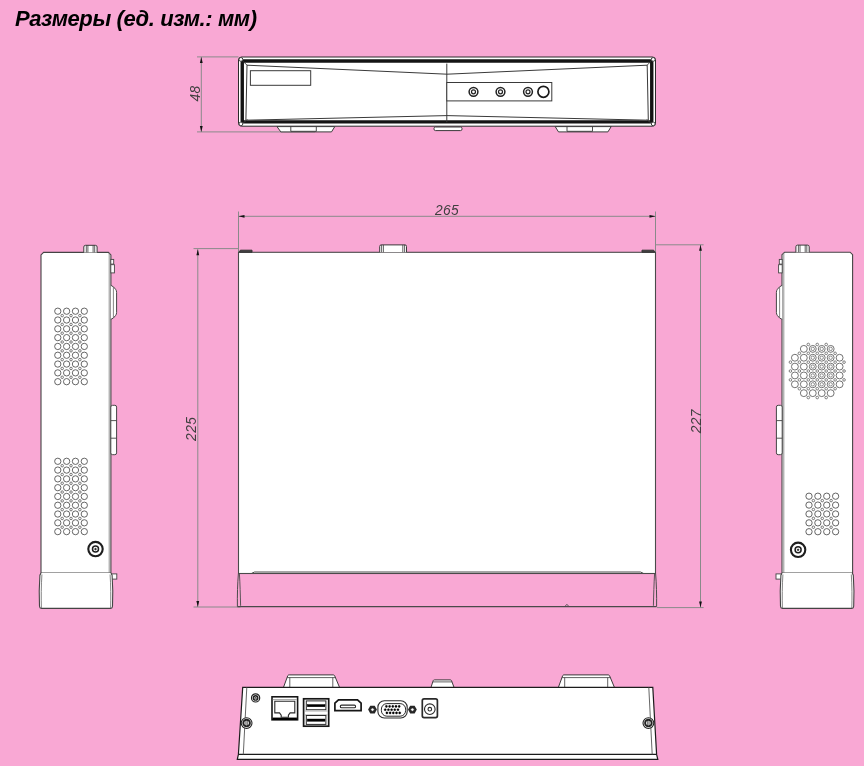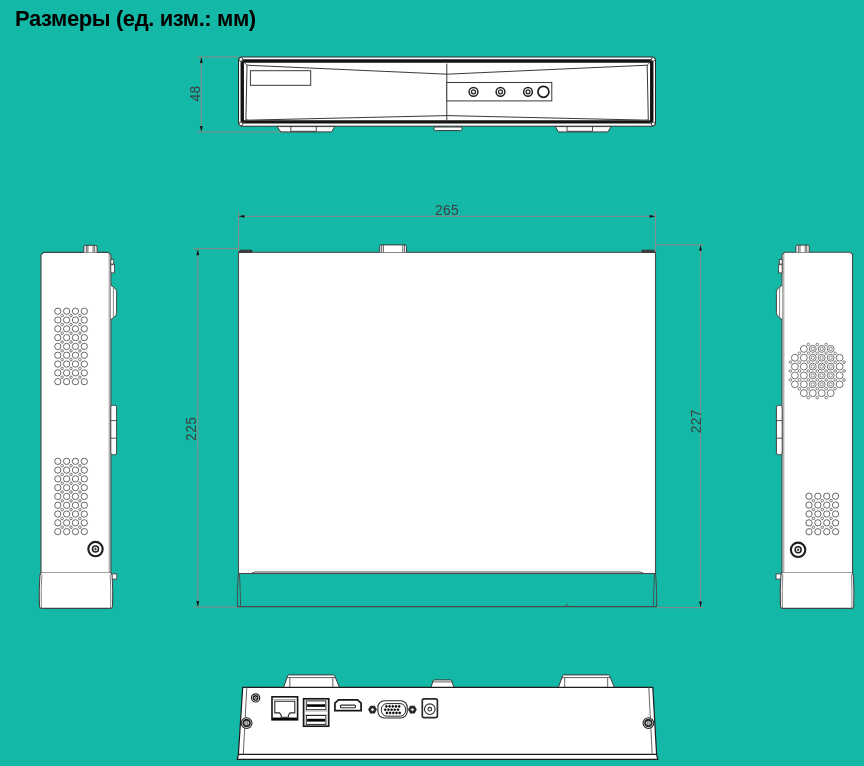--- a/index.html
+++ b/index.html
@@ -1,16 +1,16 @@
 <!DOCTYPE html>
 <html><head>
 <meta charset="utf-8">
 <style>
 html,body{margin:0;padding:0;background:#ffffff;}
-.wrap{width:864px;height:766px;position:relative;background:#14b8a6;font-family:"Liberation Sans",sans-serif;}
+.wrap{width:864px;height:766px;position:relative;background:#f9a8d4;font-family:"Liberation Sans",sans-serif;font-style:italic;}
 text{font-family:"Liberation Sans",sans-serif;}
 </style>
 </head>
 <body>
 <div class="wrap">
 <svg width="864" height="766" viewBox="0 0 864 766">
 
 <text x="15" y="26.3" font-size="22" font-weight="bold" fill="#000000" letter-spacing="-0.4">Размеры (ед. изм.: мм)</text>
 
 <g>

